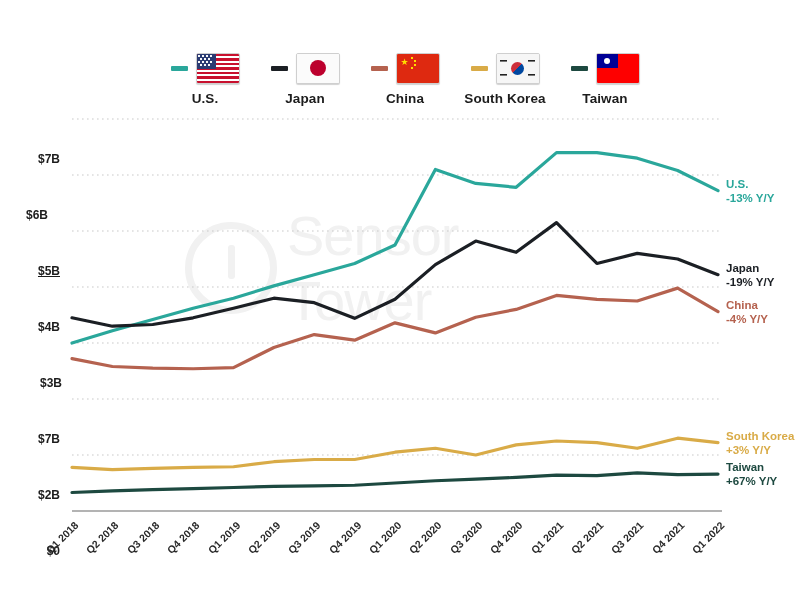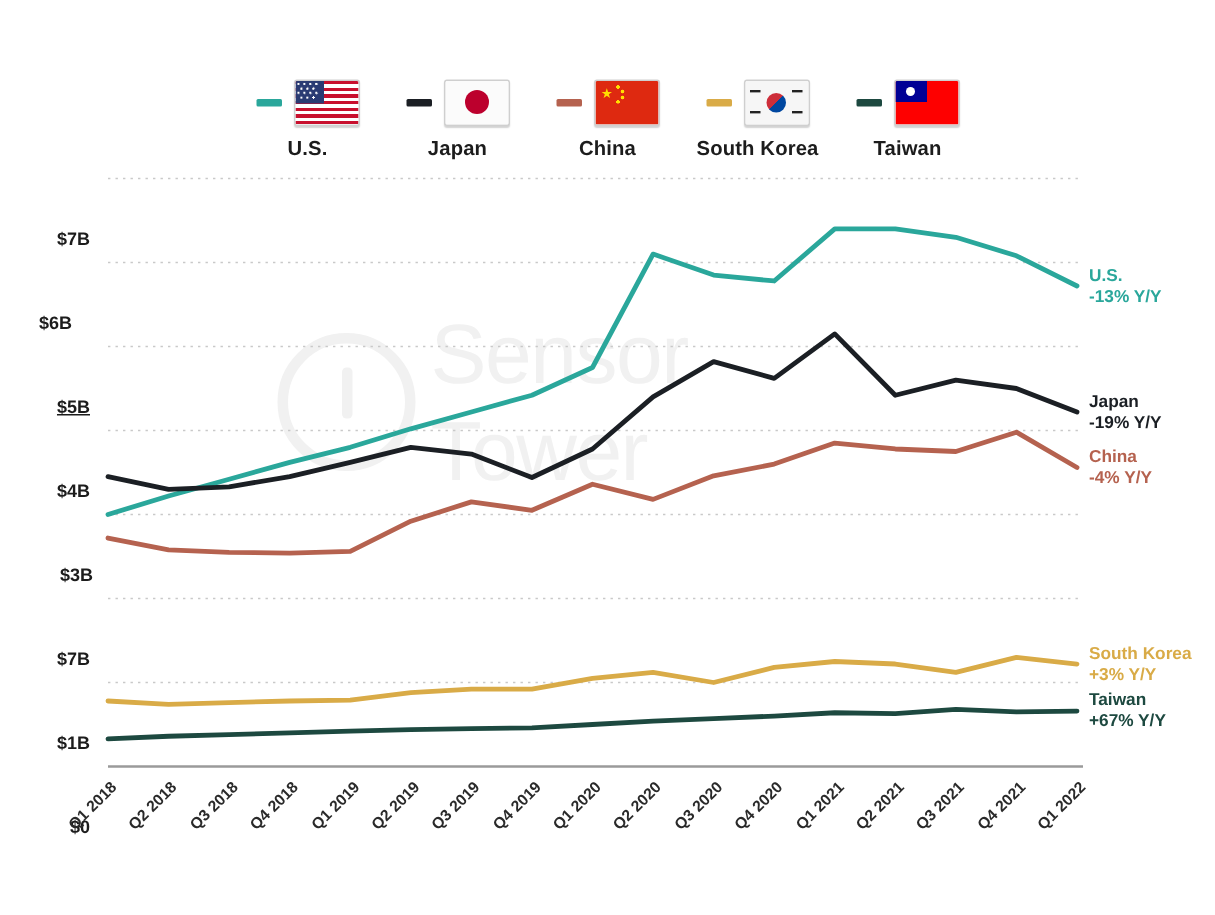--- a/index.html
+++ b/index.html
@@ -302,21 +302,21 @@
       <g id="series-lines">
           <polyline points="72.00,343.00 112.38,330.68 152.75,319.48 193.13,308.28 233.50,298.20 273.88,285.88 314.25,274.68 354.63,263.48 395.00,245.00 435.38,169.40 475.75,183.40 516.13,187.32 556.50,152.60 596.88,152.60 637.25,158.20 677.63,170.52 718.00,190.68" fill="none" stroke="#2aa79b" stroke-width="3.2" stroke-linejoin="round" stroke-linecap="round"></polyline>
           <polyline points="72.00,317.80 112.38,326.20 152.75,324.52 193.13,317.80 233.50,308.28 273.88,298.20 314.25,302.68 354.63,318.36 395.00,299.32 435.38,264.60 475.75,241.08 516.13,252.28 556.50,222.60 596.88,263.48 637.25,253.40 677.63,259.00 718.00,274.68" fill="none" stroke="#1b1f24" stroke-width="3.2" stroke-linejoin="round" stroke-linecap="round"></polyline>
           <polyline points="72.00,358.68 112.38,366.52 152.75,368.20 193.13,368.76 233.50,367.64 273.88,347.48 314.25,334.60 354.63,340.20 395.00,322.84 435.38,332.92 475.75,317.24 516.13,309.40 556.50,295.40 596.88,299.32 637.25,301.00 677.63,288.12 718.00,311.64" fill="none" stroke="#b5624f" stroke-width="3.2" stroke-linejoin="round" stroke-linecap="round"></polyline>
           <polyline points="72.00,467.32 112.38,469.56 152.75,468.44 193.13,467.32 233.50,466.76 273.88,461.72 314.25,459.48 354.63,459.48 395.00,452.20 435.38,448.28 475.75,455.00 516.13,444.92 556.50,441.00 596.88,442.68 637.25,448.28 677.63,438.20 718.00,442.68" fill="none" stroke="#d9ab47" stroke-width="3.2" stroke-linejoin="round" stroke-linecap="round"></polyline>
           <polyline points="72.00,492.52 112.38,490.84 152.75,489.72 193.13,488.60 233.50,487.48 273.88,486.36 314.25,485.80 354.63,485.24 395.00,483.00 435.38,480.76 475.75,479.08 516.13,477.40 556.50,475.16 596.88,475.72 637.25,472.92 677.63,474.60 718.00,474.04" fill="none" stroke="#1d4940" stroke-width="3.2" stroke-linejoin="round" stroke-linecap="round"></polyline>
         </g>
     </svg>
     <div id="y-labels">
         <div class="y-tick-label" style="left: 14px; top: 503px;">$0</div>
-        <div class="y-tick-label" style="left: 14px; top: 447px;">$1B</div>
+        <div class="y-tick-label" style="left: 14px; top: 447px;">$2B</div>
         <div class="y-tick-label" style="left: 14px; top: 391px;">$7B</div>
         <div class="y-tick-label" style="left: 16px; top: 335px;">$3B</div>
         <div class="y-tick-label" style="left: 14px; top: 279px;">$4B</div>
         <div class="y-tick-label" style="left: 14px; top: 223px; text-decoration: underline;">$5B</div>
         <div class="y-tick-label" style="left: 14px; top: 167px; text-align: center;">$6B</div>
         <div class="y-tick-label" style="left: 14px; top: 111px;">$7B</div>
       </div>
     <div id="x-labels">
         <div class="x-tick-label" style="left: 14px; top: 519px; width: 58px;">Q1 2018</div>
         <div class="x-tick-label" style="left: 54.375px; top: 519px; width: 58px;">Q2 2018</div>

